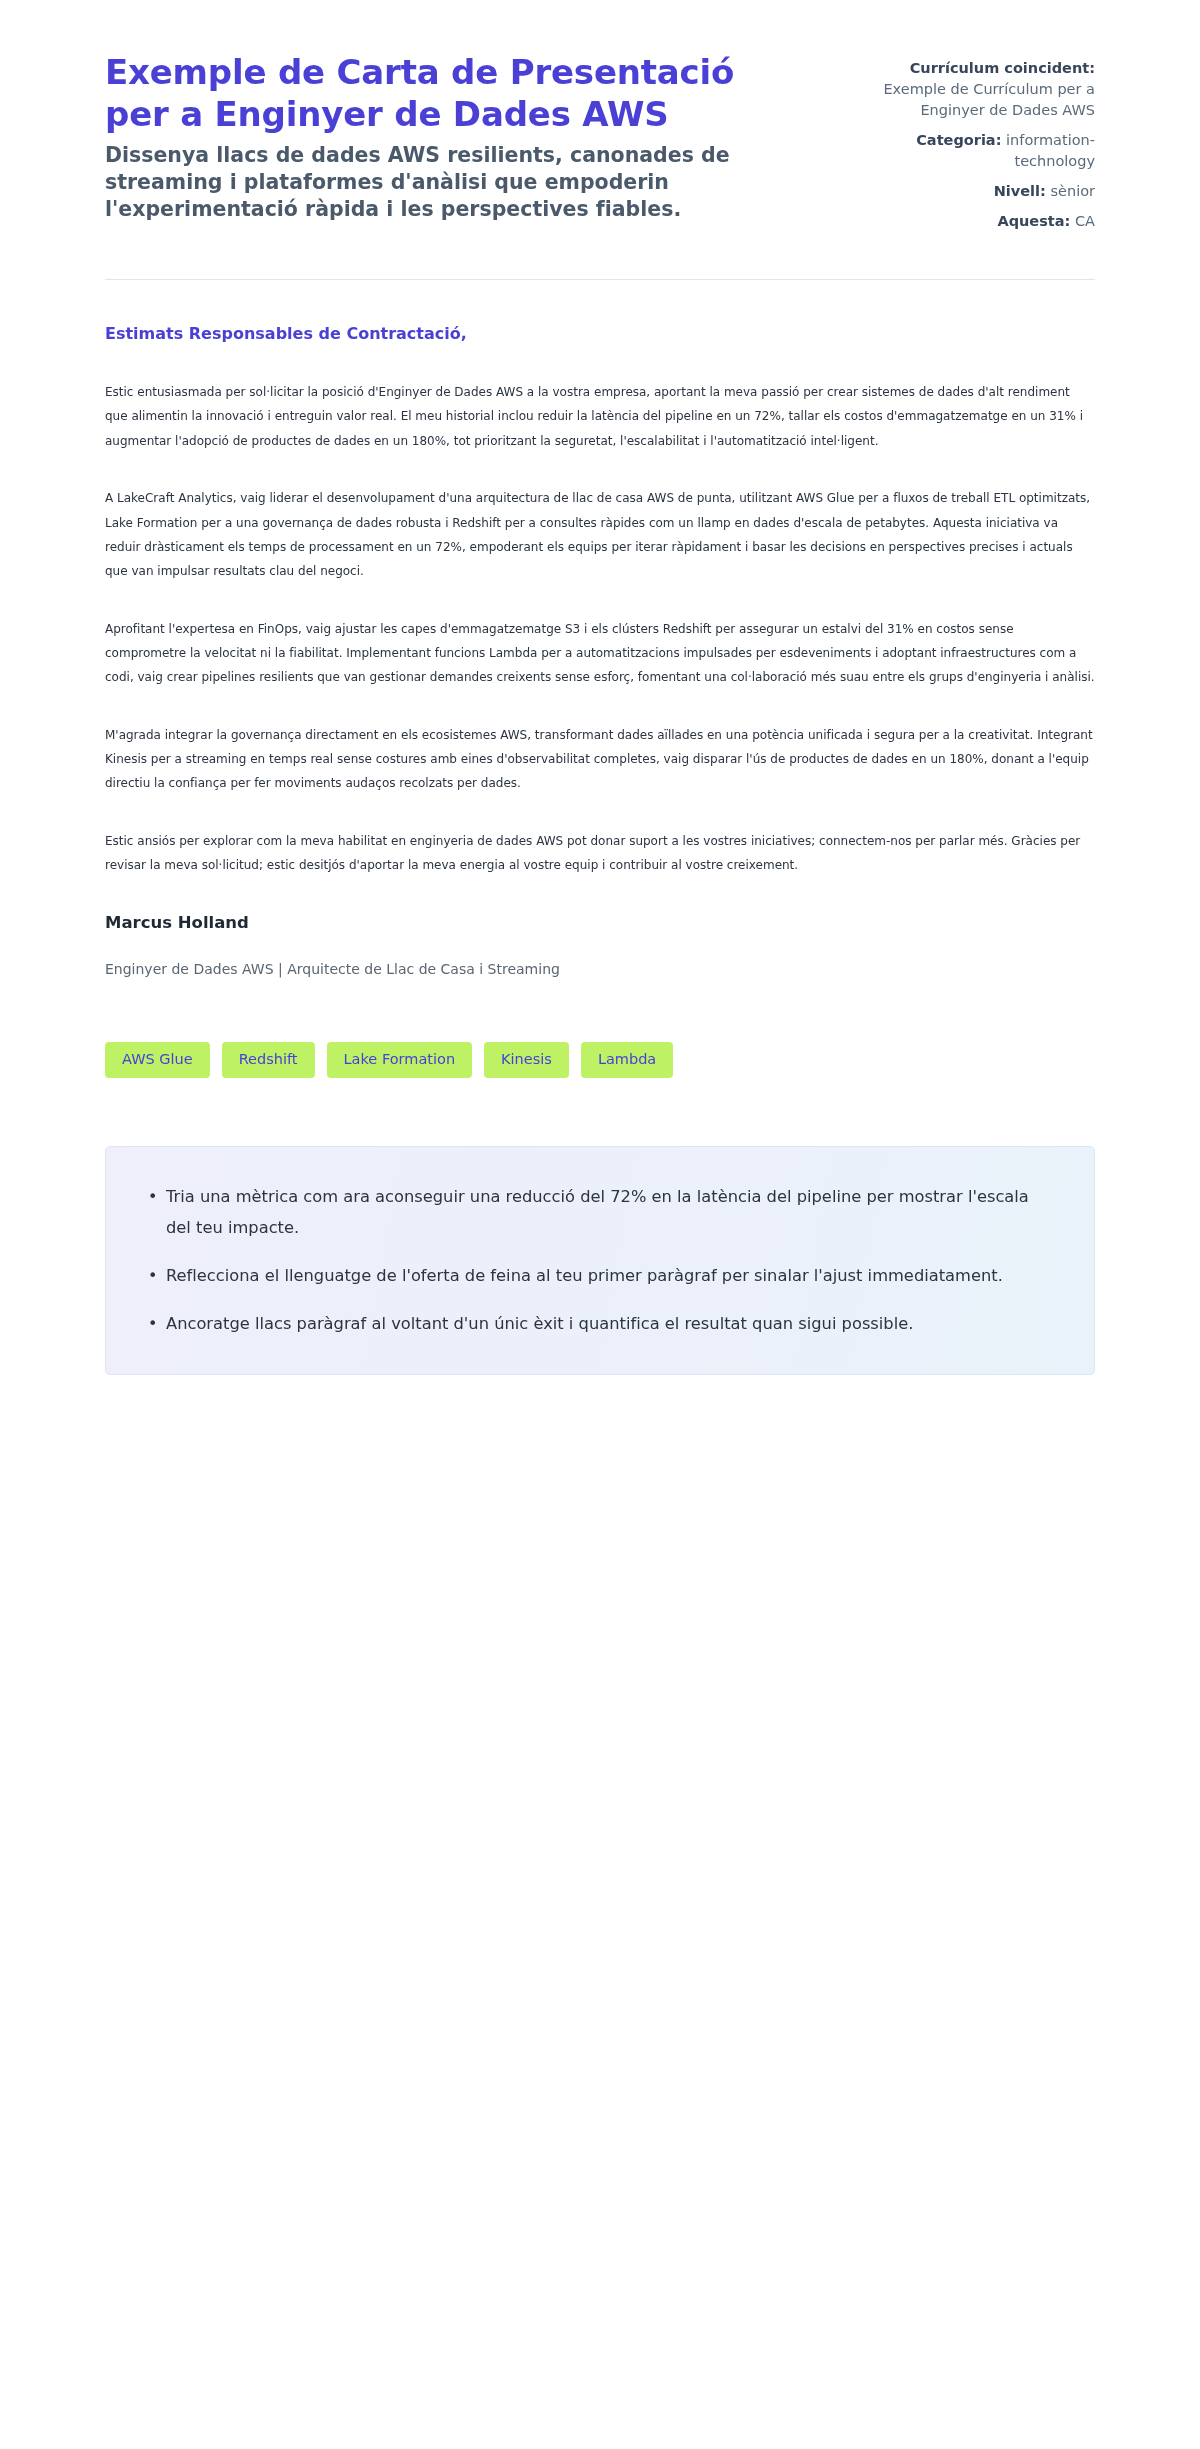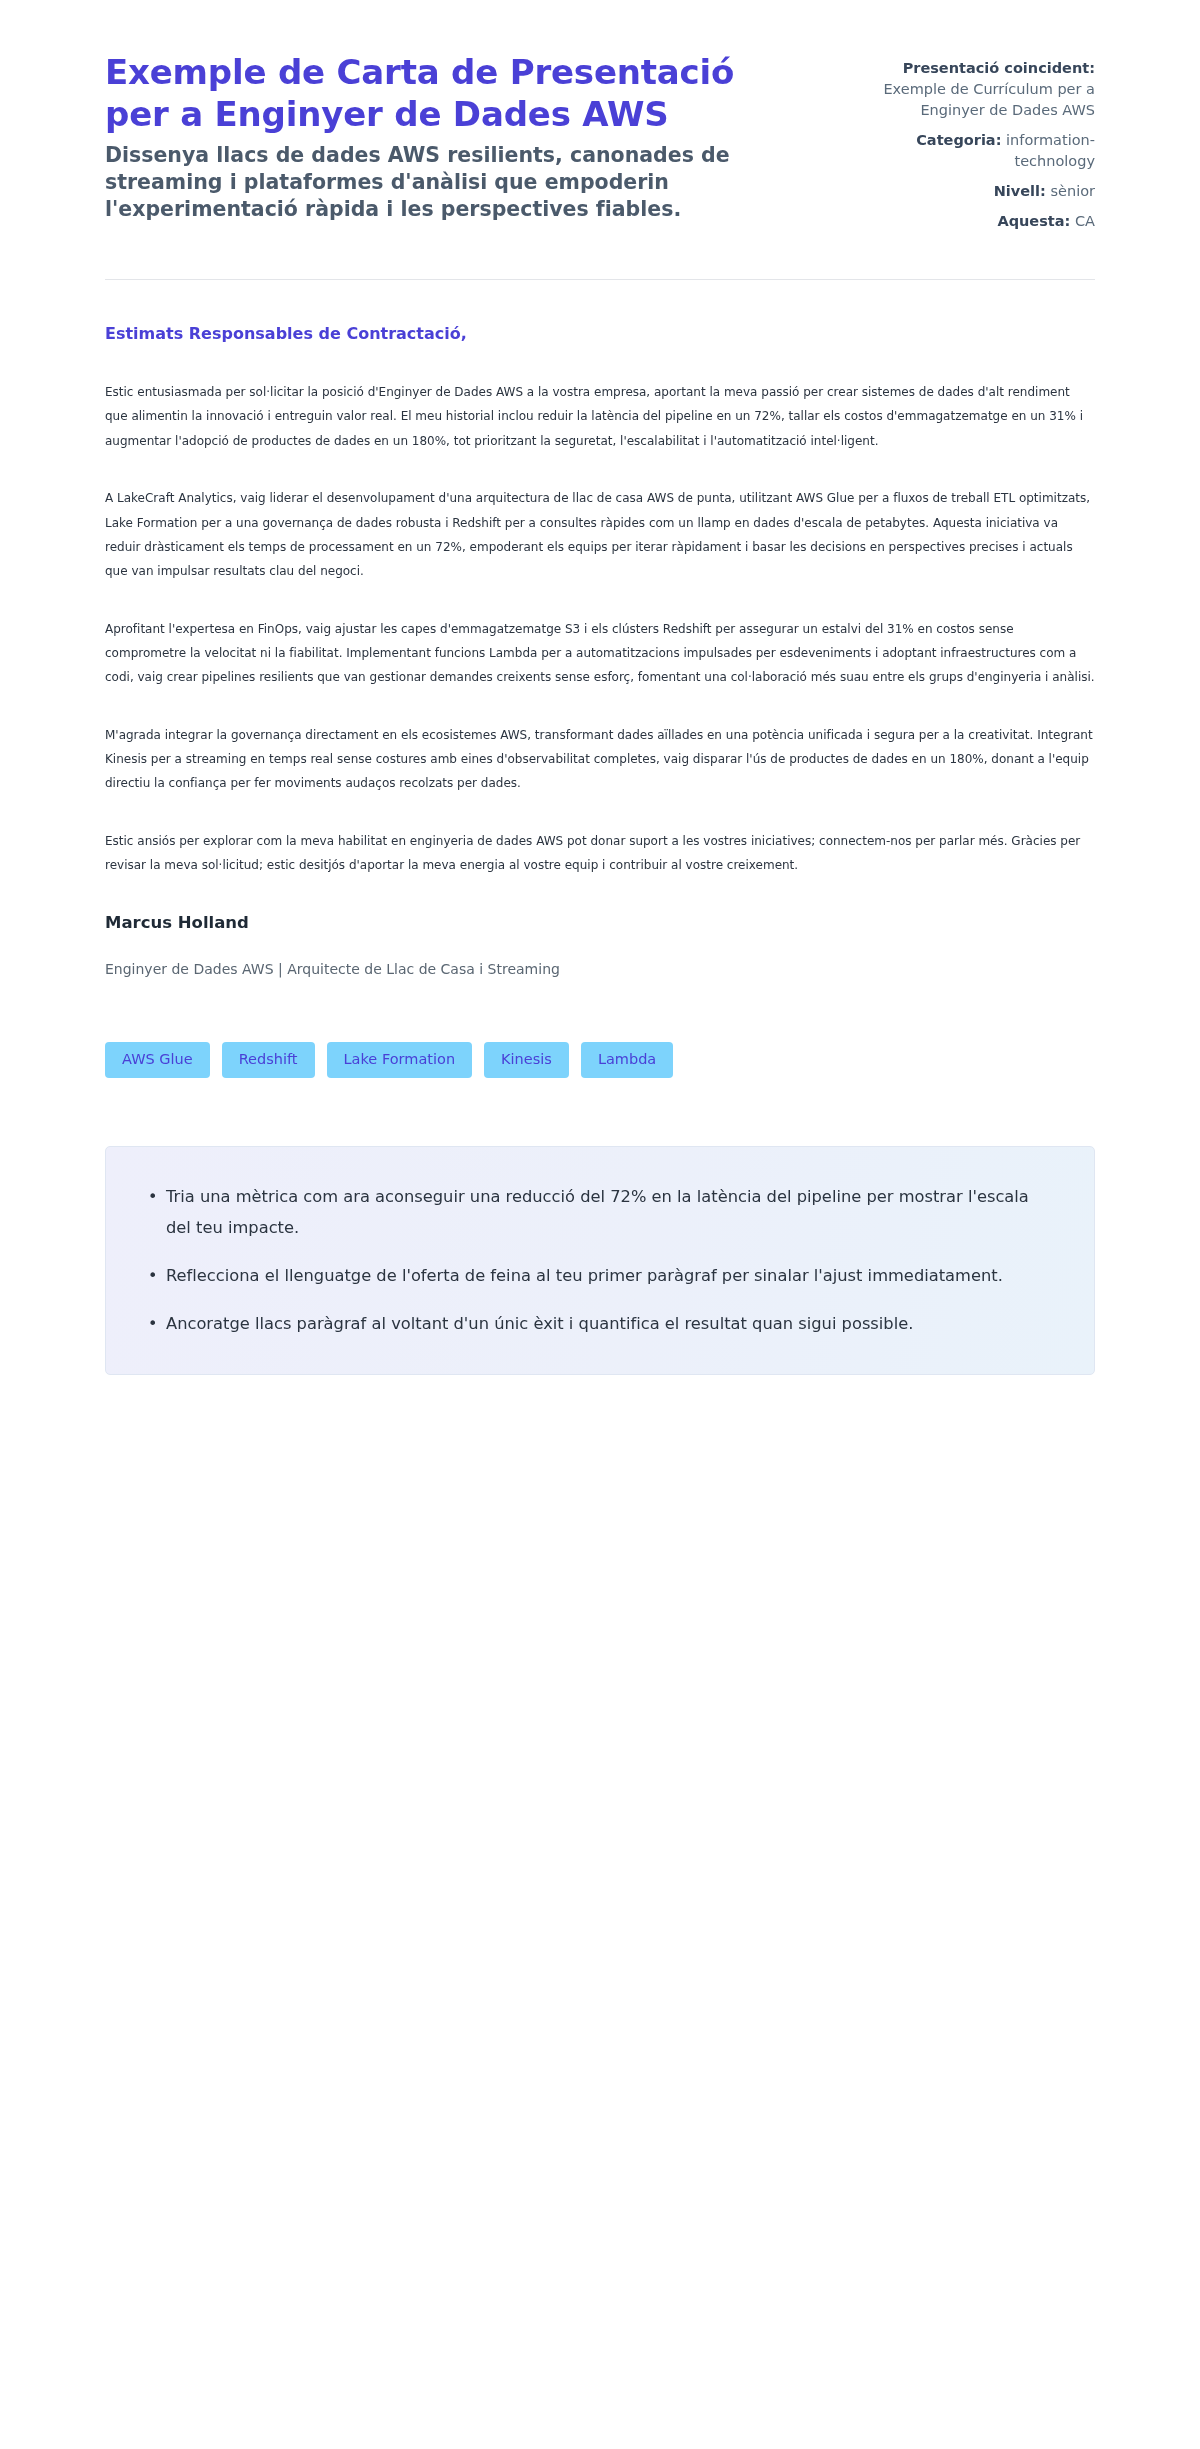--- a/index.html
+++ b/index.html
@@ -109,21 +109,21 @@
   }
 
   
   .chips {
     display: flex;
     flex-wrap: wrap;
     gap: 12px;
     margin-top: 62px;
   }
   .chip {
-    background: #7dd3fc;
+    background: #bef264;
     color: #4a40d6;
     font-size: 14.5px;
     padding: 9px 17px;
     border-radius: 4px;
     line-height: 1.2;
     white-space: nowrap;
   }
 
   
   .callout {
@@ -169,21 +169,21 @@
 
   <div class="header">
 
     <div class="header-left">
       <h1 class="doc-title">Exemple de Carta de Presentació per a Enginyer de Dades AWS</h1>
       <p class="doc-subtitle">Dissenya llacs de dades AWS resilients, canonades de streaming i plataformes d'anàlisi que empoderin l'experimentació ràpida i les perspectives fiables.</p>
     </div>
 
     <div class="header-right">
       <div class="meta-row">
-        <span class="meta-label">Presentació coincident:</span>
+        <span class="meta-label">Currículum coincident:</span>
         <span class="meta-value">Exemple de Currículum per a Enginyer de Dades AWS</span>
       </div>
       <div class="meta-row">
         <span class="meta-label">Categoria:</span>
         <span class="meta-value">information-technology</span>
       </div>
       <div class="meta-row">
         <span class="meta-label">Nivell:</span>
         <span class="meta-value">sènior</span>
       </div>

